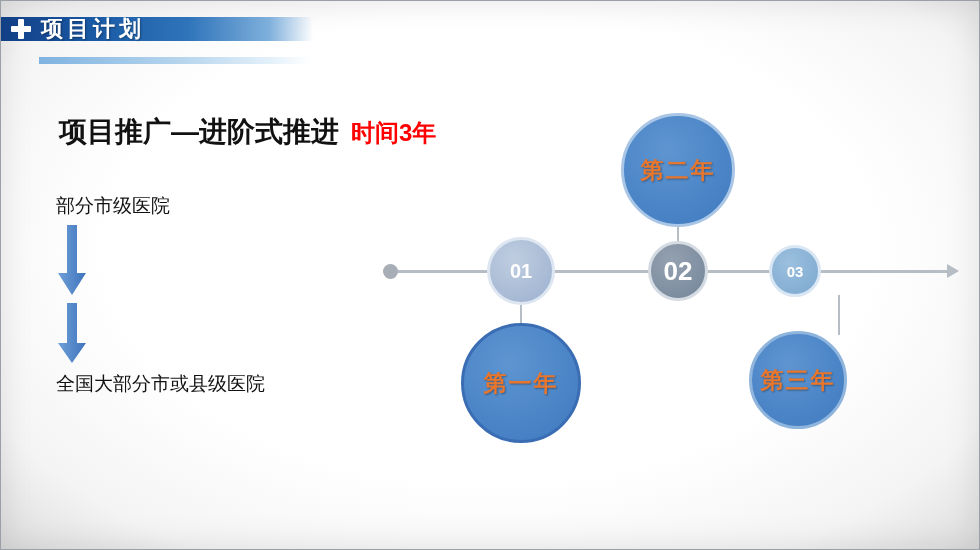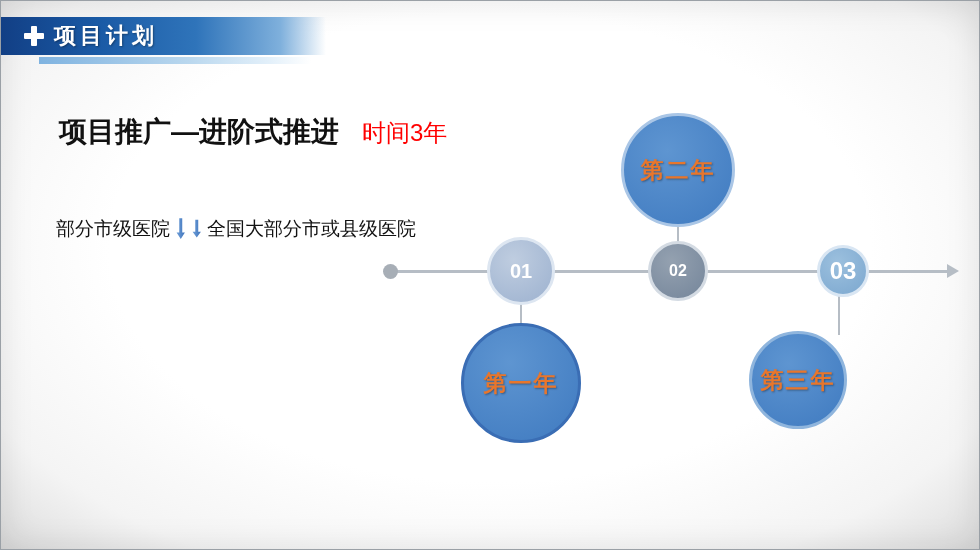--- a/index.html
+++ b/index.html
@@ -4,41 +4,41 @@
 <style>
   html,body{margin:0;padding:0;background:#e9e9e9;font-family:"Liberation Sans",sans-serif;}
   .slide{
     position:relative;width:980px;height:550px;overflow:hidden;
     background:radial-gradient(ellipse at 50% 45%, #ffffff 55%, #f4f4f4 82%, #dcdcdc 100%);
     border:1px solid #9aa0a6;box-sizing:border-box;
     box-shadow:inset 0 0 34px rgba(0,0,0,0.10);
   }
   
   .banner{
-    position:absolute;top:16px;left:0;width:312px;height:38px;
+    position:absolute;top:16px;left:0;width:312px;height:24px;
     background:linear-gradient(90deg,#123f85 0%,#1a5aa5 30%,#2f74ba 60%,#7fb0dc 86%,rgba(255,255,255,0) 100%);
-    display:flex;align-items:center;padding-left:13px;
+    display:flex;align-items:center;
   }
   .cross{width:40px;height:38px;display:flex;align-items:center;justify-content:center;flex:0 0 auto;}
   .banner-title{
     color:#ffffff;font-size:22px;font-weight:bold;letter-spacing:4px;
     text-shadow:1px 1px 2px rgba(0,0,0,0.35);white-space:nowrap;
   }
   .banner-strip{
     position:absolute;top:56px;left:38px;width:272px;height:7px;
     background:linear-gradient(90deg,#7fb3e0 0%,#b9d7ee 55%,#e3f0fa 85%,rgba(255,255,255,0) 100%);
   }
   
   .heading{position:absolute;top:112px;left:58px;white-space:nowrap;}
   .heading-main{font-size:28px;font-weight:bold;color:#111111;}
-  .heading-duration{font-size:24px;font-weight:normal;color:#ff0000;margin-left:23px;}
+  .heading-duration{font-size:24px;font-weight:bold;color:#ff0000;margin-left:12px;}
   
   .flow{
     position:absolute;top:192px;left:55px;width:360px;
-    display:flex;flex-direction:row;align-items:center;gap:6px;
+    display:flex;flex-direction:column;align-items:flex-start;gap:6px;
   }
   .flow-step{font-size:19px;color:#111111;white-space:nowrap;}
   .arrow-svg{display:block;}
   
   .tl-line{position:absolute;top:269px;left:388px;width:560px;height:3px;background:#b6bdc5;}
   .tl-start-dot{position:absolute;top:263px;left:382px;width:15px;height:15px;border-radius:50%;background:#a7aeb6;}
   .tl-arrowhead{
     position:absolute;top:263px;left:946px;width:0;height:0;
     border-left:12px solid #b6bdc5;border-top:7px solid transparent;border-bottom:7px solid transparent;
   }
@@ -49,26 +49,26 @@
   .node{
     position:absolute;border-radius:50%;display:flex;align-items:center;justify-content:center;
     color:#ffffff;font-weight:bold;
   }
   .node-01{
     left:486px;top:236px;width:68px;height:68px;font-size:20px;
     background:radial-gradient(circle at 38% 32%, #bfcde0, #9cb1cf);
     border:3px solid #dde6f1;box-sizing:border-box;
   }
   .node-02{
-    left:647px;top:240px;width:60px;height:60px;font-size:16px;
+    left:647px;top:240px;width:60px;height:60px;font-size:26px;
     background:radial-gradient(circle at 38% 32%, #94a1b0, #74859a);
     border:3px solid #d4dbe3;box-sizing:border-box;
   }
   .node-03{
-    left:816px;top:244px;width:52px;height:52px;font-size:24px;
+    left:768px;top:244px;width:52px;height:52px;font-size:15px;
     background:radial-gradient(circle at 38% 32%, #9cc0de, #7ba7cf);
     border:3px solid #d9e6f3;box-sizing:border-box;
   }
   .year{
     position:absolute;border-radius:50%;display:flex;align-items:center;justify-content:center;
     color:#e8762c;font-weight:bold;font-size:23px;letter-spacing:2px;
     background:radial-gradient(circle at 40% 32%, #5e95d1, #3f7ac0);
     box-sizing:border-box;text-shadow:1px 1px 2px rgba(0,0,0,0.35);
   }
   .year-1{left:460px;top:322px;width:120px;height:120px;border:3px solid #3a6db4;}

